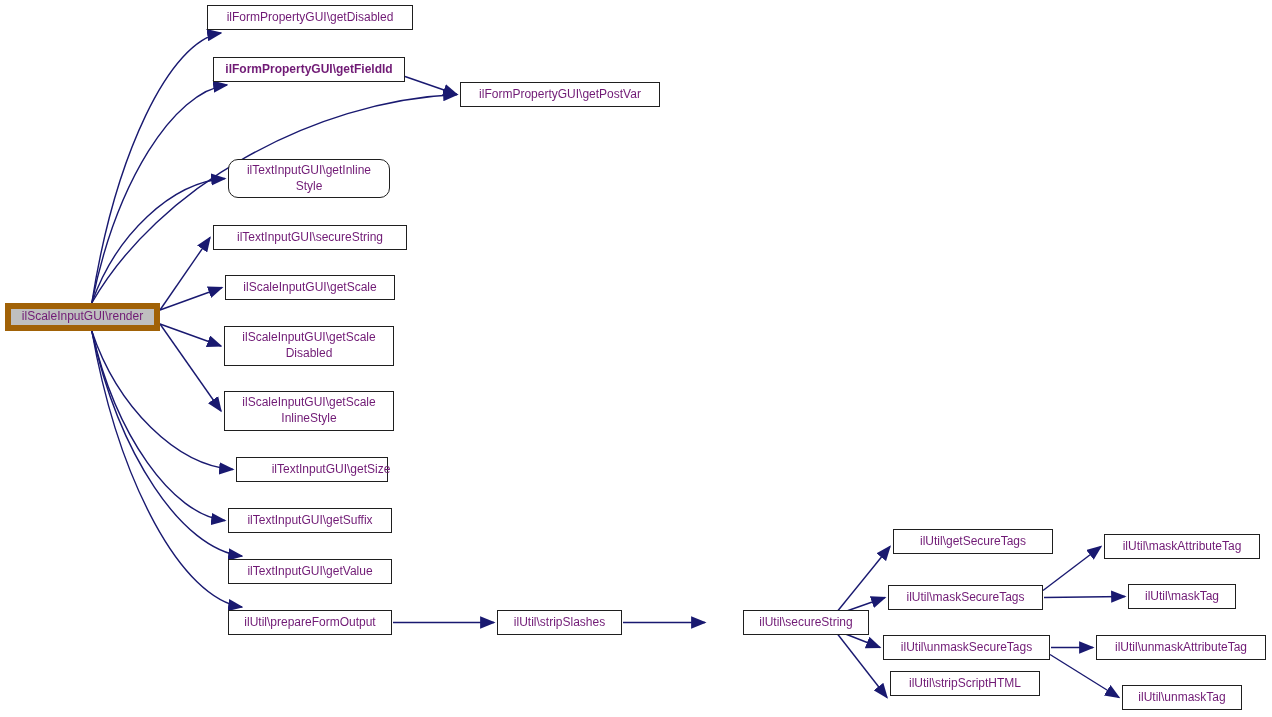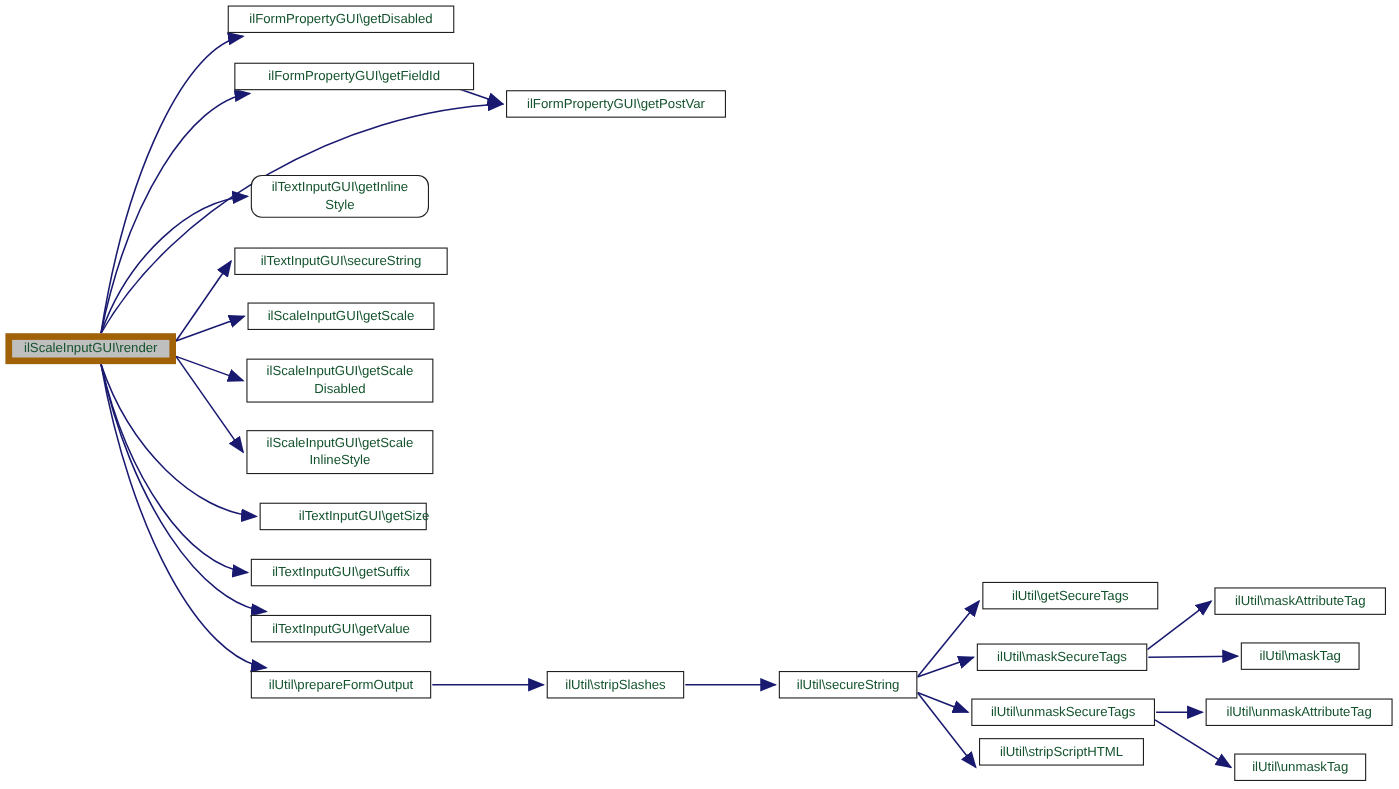--- a/index.html
+++ b/index.html
@@ -26,21 +26,21 @@
     position: absolute;
     box-sizing: border-box;
     background: #ffffff;
     border: 1px solid #1f1f1f;
     display: flex;
     align-items: center;
     justify-content: center;
     text-align: center;
     font-size: 12px;
     line-height: 1.32;
-    color: #14532d;
+    color: #701a75;
     cursor: pointer;
     z-index: 2;
   }
   .node.highlight {
     background: #bfbfbf;
     border: 6px solid #a16207;
   }
   .node .lbl {
     white-space: pre-line;
     padding: 0 3px;
@@ -82,21 +82,21 @@
         <path d="M 1050 654.5 L 1119 697.5" fill="none" stroke="#191970" stroke-width="1.4" marker-end="url(#arrowhead)"></path>
       </g>
   </svg>
   <div id="nodes">
       <div class="node highlight" style="left: 5px; top: 303px; width: 155px; height: 28px;">
         <span class="lbl">ilScaleInputGUI\render</span>
       </div>
       <div class="node" style="left: 207px; top: 5px; width: 206px; height: 25px;">
         <span class="lbl">ilFormPropertyGUI\getDisabled</span>
       </div>
-      <div class="node" style="left: 213px; top: 57px; width: 218px; height: 25px;">
+      <div class="node" style="left: 213px; top: 57px; width: 192px; height: 25px; font-weight: bold;">
         <span class="lbl">ilFormPropertyGUI\getFieldId</span>
       </div>
       <div class="node" style="left: 460px; top: 82px; width: 200px; height: 25px;">
         <span class="lbl">ilFormPropertyGUI\getPostVar</span>
       </div>
       <div class="node" style="left: 228px; top: 159px; width: 162px; height: 39px; border-radius: 10px;">
         <span class="lbl">ilTextInputGUI\getInline
 Style</span>
       </div>
       <div class="node" style="left: 213px; top: 225px; width: 194px; height: 25px;">
@@ -121,21 +121,21 @@
       </div>
       <div class="node" style="left: 228px; top: 559px; width: 164px; height: 25px;">
         <span class="lbl">ilTextInputGUI\getValue</span>
       </div>
       <div class="node" style="left: 228px; top: 610px; width: 164px; height: 25px;">
         <span class="lbl">ilUtil\prepareFormOutput</span>
       </div>
       <div class="node" style="left: 497px; top: 610px; width: 125px; height: 25px;">
         <span class="lbl">ilUtil\stripSlashes</span>
       </div>
-      <div class="node" style="left: 708px; top: 610px; width: 126px; height: 25px;">
+      <div class="node" style="left: 743px; top: 610px; width: 126px; height: 25px;">
         <span class="lbl">ilUtil\secureString</span>
       </div>
       <div class="node" style="left: 893px; top: 529px; width: 160px; height: 25px;">
         <span class="lbl">ilUtil\getSecureTags</span>
       </div>
       <div class="node" style="left: 888px; top: 585px; width: 155px; height: 25px;">
         <span class="lbl">ilUtil\maskSecureTags</span>
       </div>
       <div class="node" style="left: 883px; top: 635px; width: 167px; height: 25px;">
         <span class="lbl">ilUtil\unmaskSecureTags</span>

